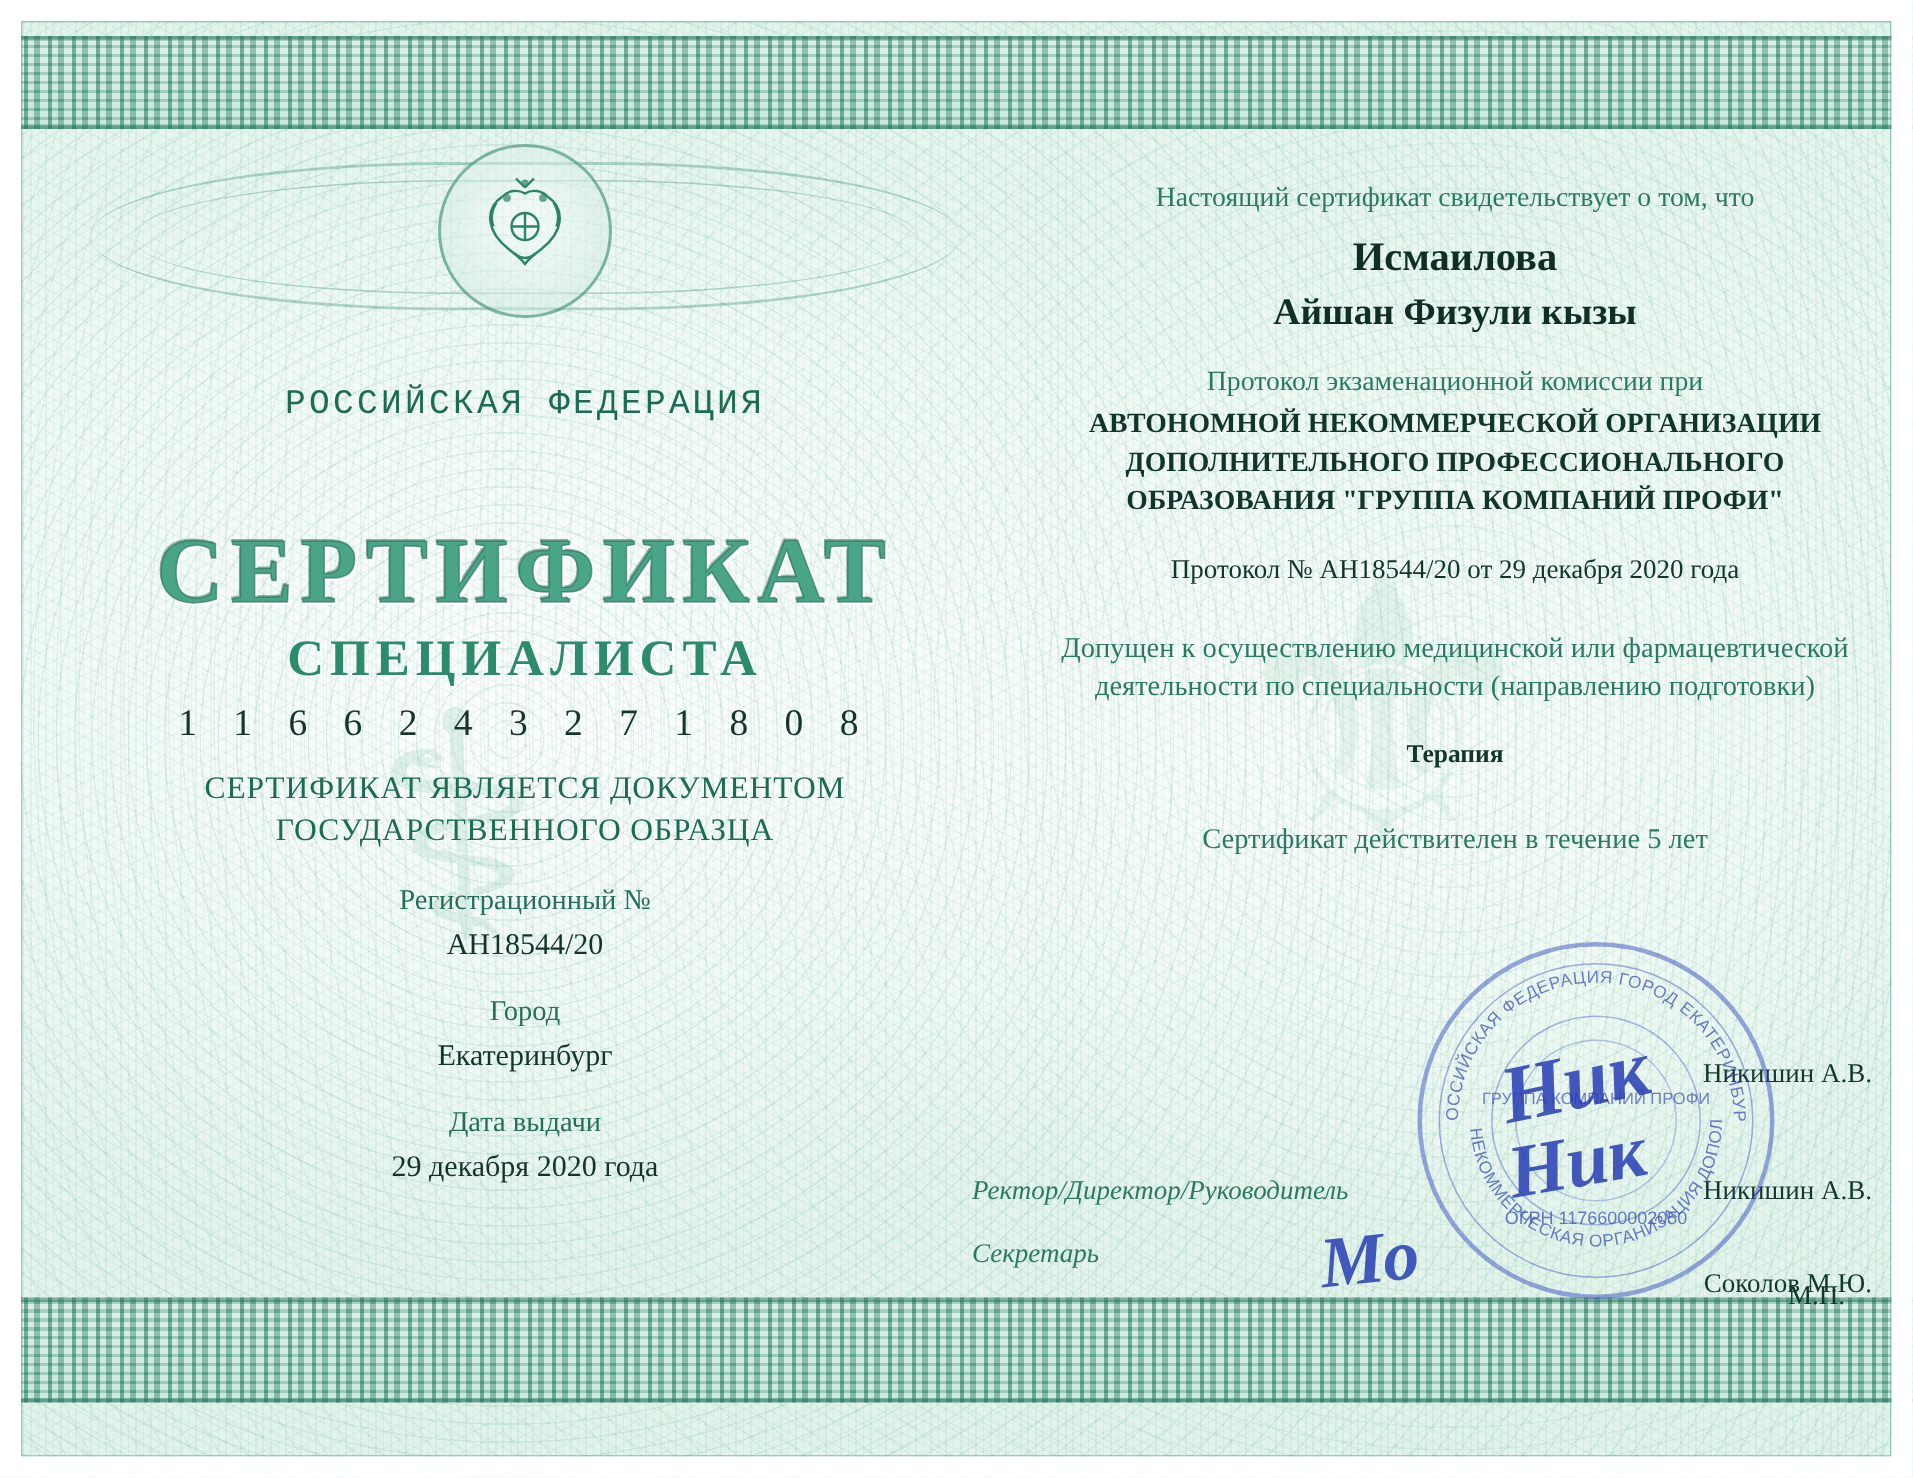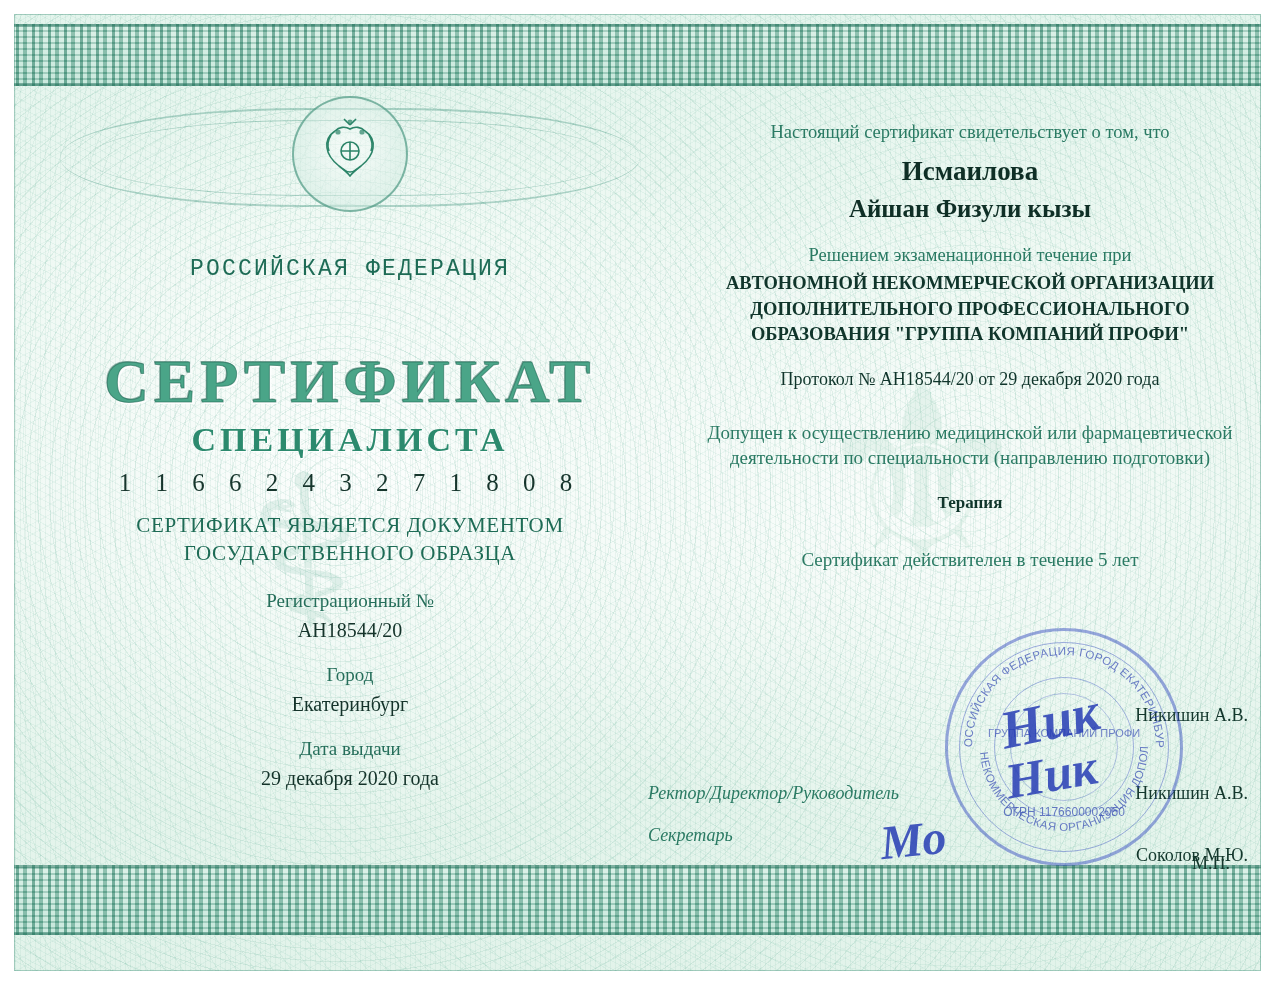--- a/index.html
+++ b/index.html
@@ -439,21 +439,21 @@
     <div class="field-value">Екатеринбург</div>
 
     <div class="field-label">Дата выдачи</div>
     <div class="field-value">29 декабря 2020 года</div>
   </div>
 
   <div class="right-col">
     <div class="r-intro">Настоящий сертификат свидетельствует о том, что</div>
     <div class="r-surname">Исмаилова</div>
     <div class="r-given">Айшан Физули кызы</div>
-    <div class="r-decision">Решением экзаменационной течение при</div>
+    <div class="r-decision">Протокол экзаменационной комиссии при</div>
     <div class="r-org">АВТОНОМНОЙ НЕКОММЕРЧЕСКОЙ ОРГАНИЗАЦИИ ДОПОЛНИТЕЛЬНОГО ПРОФЕССИОНАЛЬНОГО ОБРАЗОВАНИЯ "ГРУППА КОМПАНИЙ ПРОФИ"</div>
     <div class="r-protocol">Протокол № АН18544/20 от 29 декабря 2020 года</div>
     <div class="r-admit">Допущен к осуществлению медицинской или фармацевтической деятельности по специальности (направлению подготовки)</div>
     <div class="r-speciality">Терапия</div>
     <div class="r-valid">Сертификат действителен в течение 5 лет</div>
   </div>
 
   <div class="sign-block">
     <div class="sign-row" style="height:74px">
       <div class="sign-name" style="top:0">Никишин А.В.</div>

